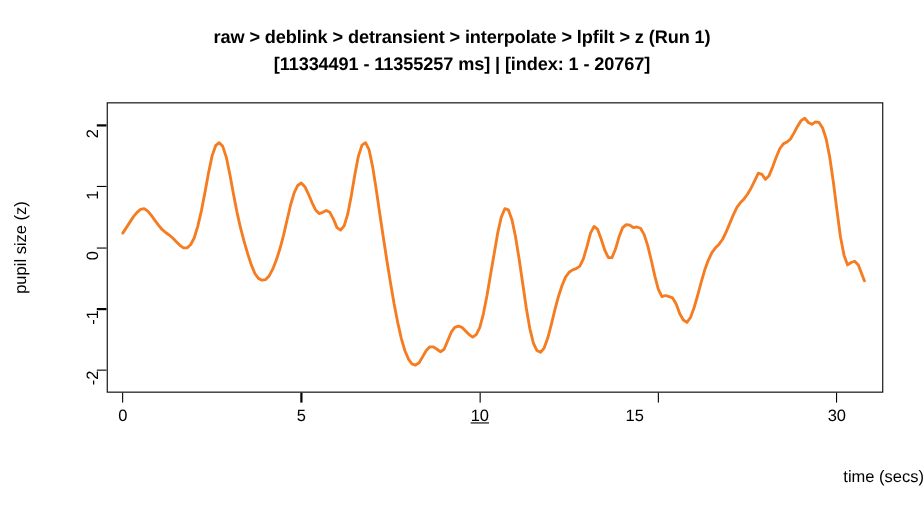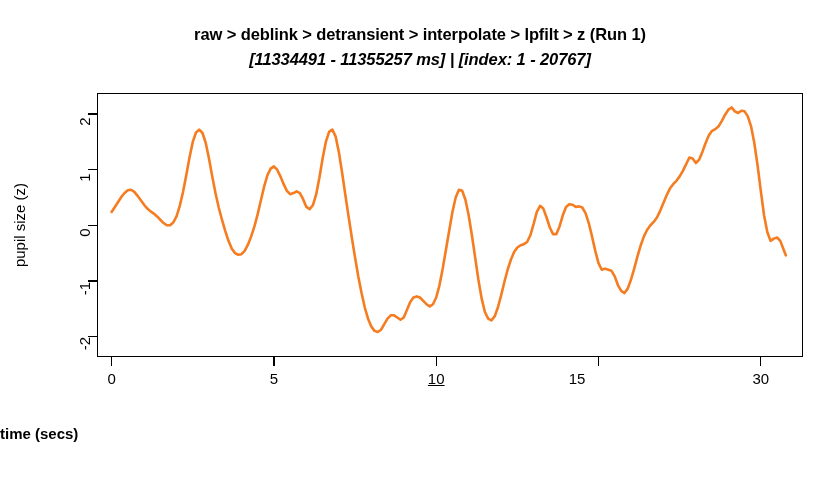--- a/index.html
+++ b/index.html
@@ -26,21 +26,21 @@
     left: 0;
     top: 22px;
     width: 840px;
     text-align: center;
     font-weight: bold;
     font-size: 16.5px;
     line-height: 25px;
     letter-spacing: -0.1px;
   }
   .title-line-1 { display: block; }
-  .title-line-2 { display: block; font-style: italic; }
+  .title-line-2 { display: block; }
 
   .plot-area {
     position: absolute;
     left: 97px;
     top: 93px;
     width: 706px;
     height: 264px;
   }
   .plot-frame {
     position: absolute;
@@ -122,23 +122,22 @@
     font-size: 15px;
     transform: translateX(-50%);
     white-space: nowrap;
     line-height: 1;
   }
   .x-axis-title {
     position: absolute;
     left: 0;
     top: 425px;
     width: 840px;
-    text-align: left;
+    text-align: right;
     font-size: 15px;
-    font-weight: bold;
   }
 </style>
 </head>
 <body>
 
 <div id="plot-root">
 
   <div class="title-block">
     <span class="title-line-1">raw &gt; deblink &gt; detransient &gt; interpolate &gt; lpfilt &gt; z (Run 1)</span>
     <span class="title-line-2">[11334491 - 11355257 ms] | [index: 1 - 20767]</span>

